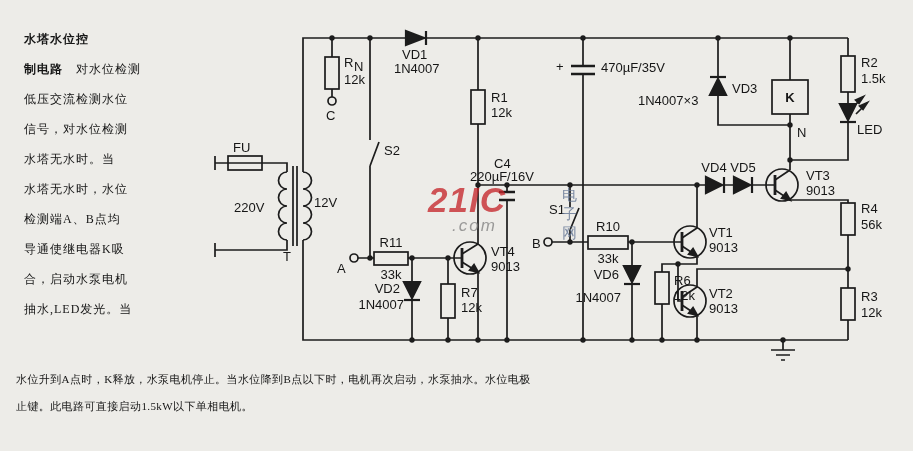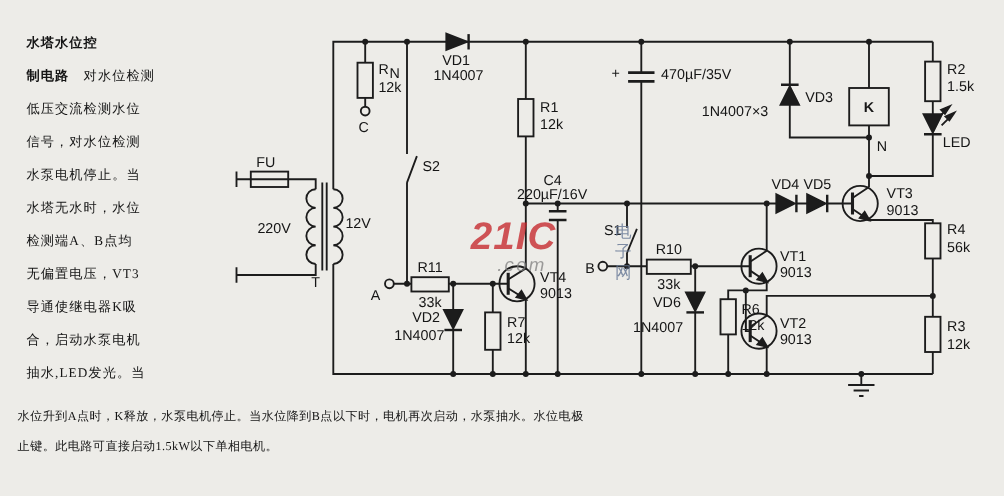--- a/index.html
+++ b/index.html
@@ -13,21 +13,21 @@
   .schematic-svg{position:absolute;left:0;top:0;}
   .left-text{
     position:absolute; left:24px; top:24px; width:158px;
     font-size:12px; line-height:30px; letter-spacing:1px;
   }
   .left-text .ttl{font-weight:bold;}
   .bottom-text{
     position:absolute; left:16px; top:366px; width:888px;
     font-size:11px; line-height:26.5px; letter-spacing:0.4px;
   }
-  .watermark{position:absolute; left:428px; top:195px; width:150px; height:60px; pointer-events:none;}
+  .watermark{position:absolute; left:428px; top:180px; width:150px; height:60px; pointer-events:none;text-align:right;}
   .wm-brand{
     position:absolute; left:0; top:0;
     font-family:"Liberation Sans",sans-serif;
     font-size:35px; font-weight:bold; font-style:italic;
     color:rgba(197,38,44,0.78); letter-spacing:1px;
   }
   .wm-cn{
     position:absolute; left:86px; top:6px;
     font-size:15px; color:rgba(105,122,150,0.85); letter-spacing:1px;margin-left:45px;
   }
@@ -226,24 +226,23 @@
       <text x="861" y="301">R3</text>
       <text x="861" y="317">12k</text>
     </g>
   </svg>
 
   <div class="left-text">
     <div class="ltline"><span class="ttl">水塔水位控</span></div>
     <div class="ltline"><span class="ttl">制电路</span><span>　对水位检测</span></div>
     <div class="ltline">低压交流检测水位</div>
     <div class="ltline">信号，对水位检测</div>
-    <div class="ltline">水泵电机停止。当</div>
+    <div class="ltline">水塔无水时。当</div>
     <div class="ltline">水塔无水时，水位</div>
     <div class="ltline">检测端A、B点均</div>
-    <div class="ltline">无偏置电压，VT3</div>
     <div class="ltline">导通使继电器K吸</div>
     <div class="ltline">合，启动水泵电机</div>
     <div class="ltline">抽水,LED发光。当</div>
   </div>
 
   <div class="bottom-text">
     <div>水位升到A点时，K释放，水泵电机停止。当水位降到B点以下时，电机再次启动，水泵抽水。水位电极</div>
     <div>止键。此电路可直接启动1.5kW以下单相电机。</div>
   </div>
 

